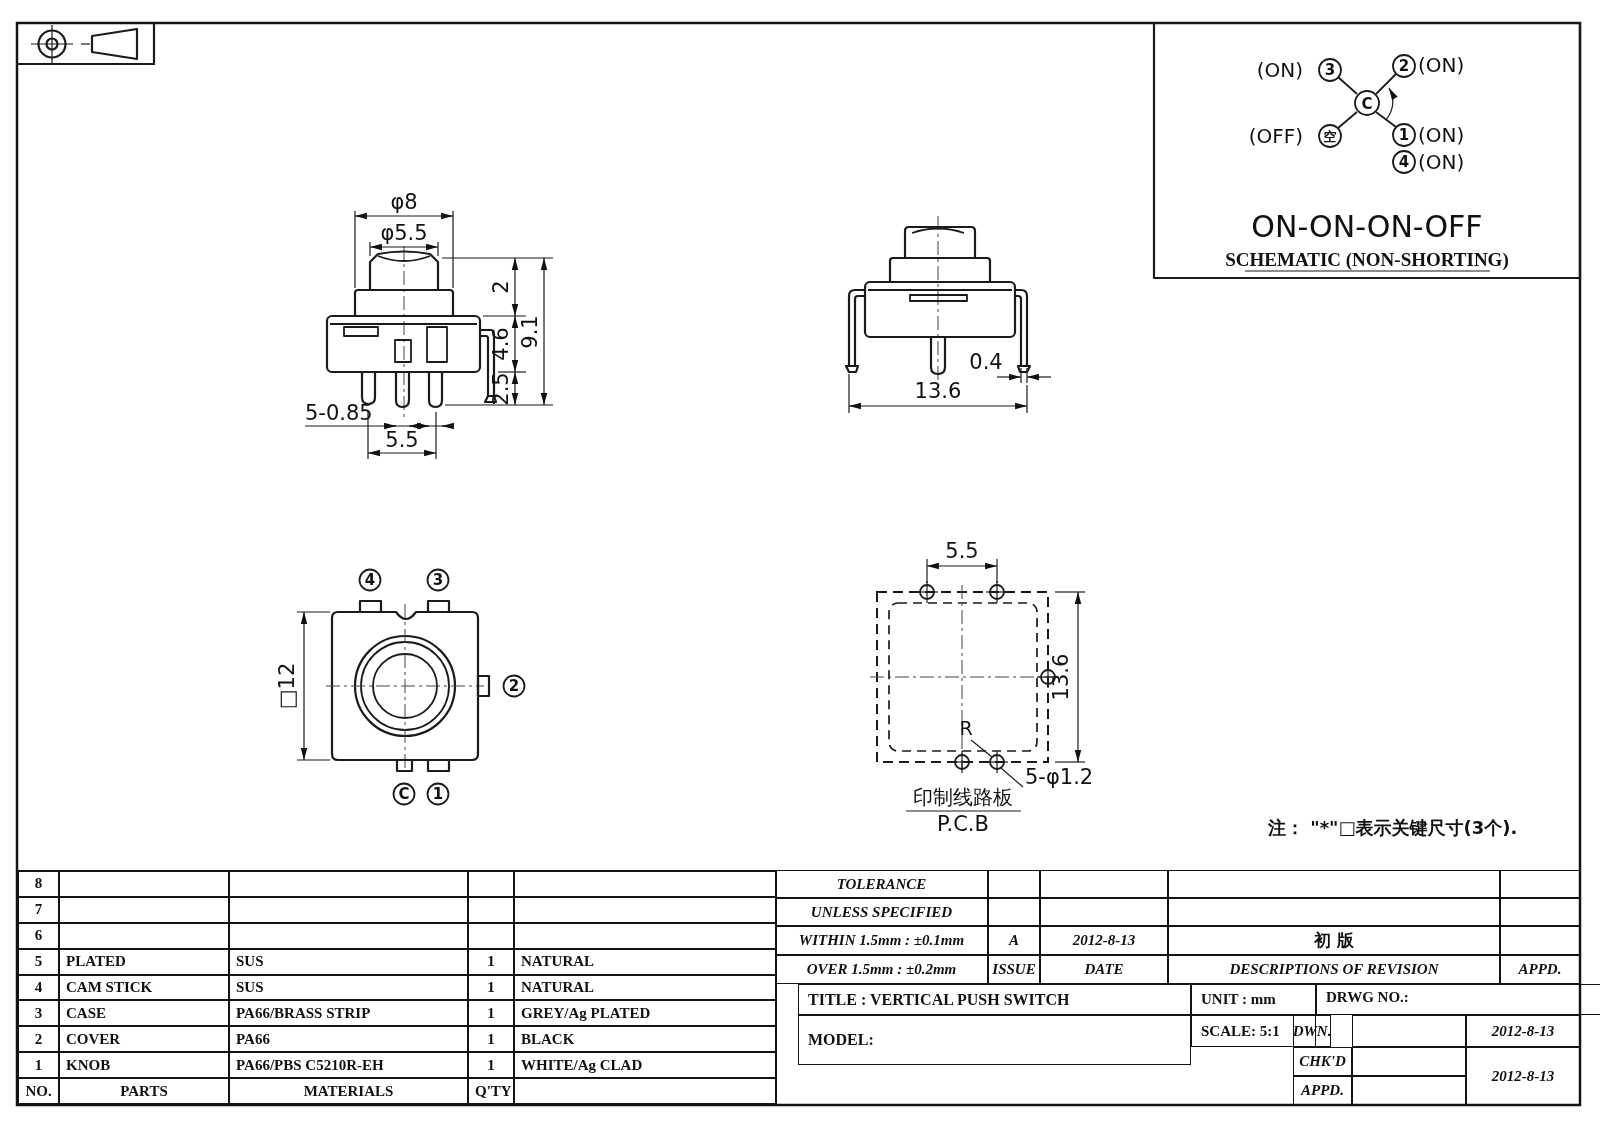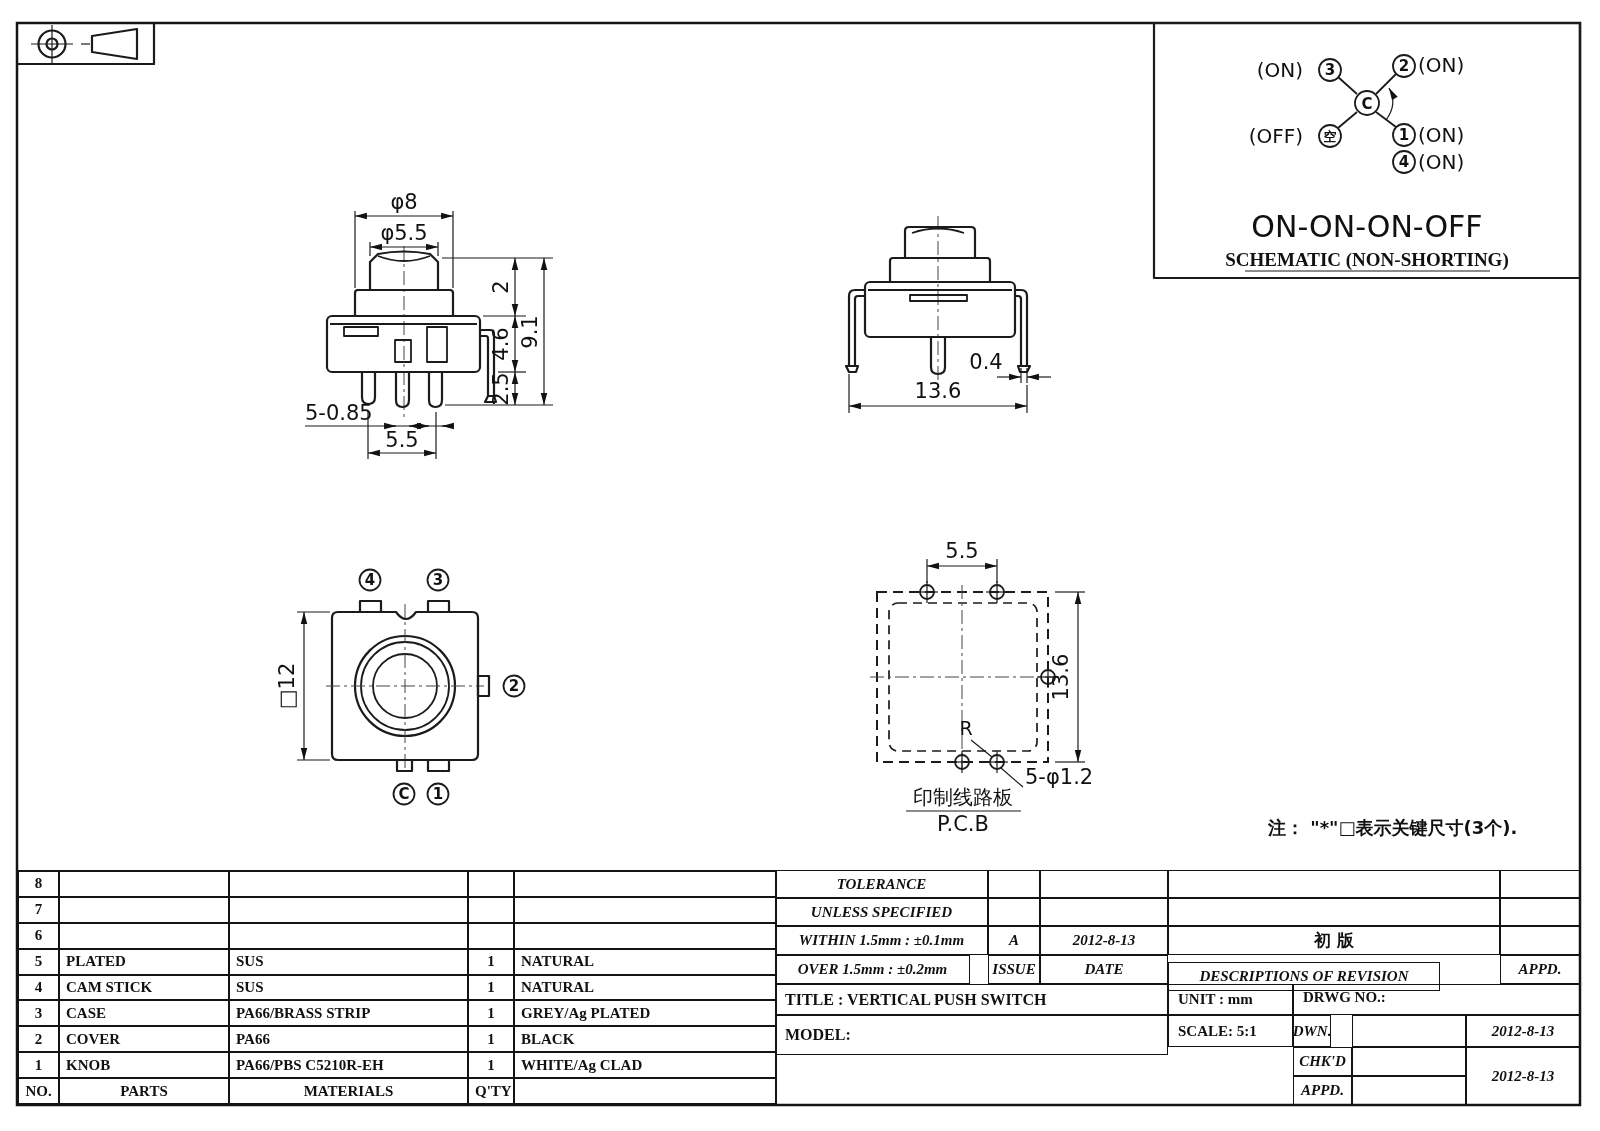--- a/index.html
+++ b/index.html
@@ -26,21 +26,21 @@
     border-collapse:collapse;table-layout:fixed;}
   table.parts td{border:2px solid #141414;font-family:"Liberation Serif",serif;
     font-weight:bold;font-size:15px;color:#111;padding:0 6px;overflow:hidden;white-space:nowrap;}
   td.c{text-align:center;padding:0;}
   
   .tb{position:absolute;left:775px;top:870px;width:805px;height:235px;}
   .tb .cell{position:absolute;border:1px solid #141414;box-sizing:border-box;
     display:flex;align-items:center;font-family:"Liberation Serif",serif;
     font-weight:bold;font-size:15px;color:#111;white-space:nowrap;overflow:hidden;}
   .tb .ctr{justify-content:center;font-style:italic;}
-  .tb .lft{padding-left:9px;}
+  .tb .lft{padding-left:9px;margin-left:23px;}
   .tb .top{align-items:flex-start;padding-top:4px;}
   .tb .company{font-size:34px;letter-spacing:2px;font-family:"DejaVu Sans",sans-serif;justify-content:center;}
   .tb .rev{font-size:17px;font-family:"DejaVu Sans",sans-serif;justify-content:center;}
 </style>
 </head>
 <body>
 
 <div class="sheet">
 
 <svg width="1600" height="1131" viewBox="0 0 1600 1131">
@@ -331,47 +331,47 @@
           <td class="c">Q'TY</td>
           <td></td>
         </tr>
 </tbody>
     </table>
 
 <div class="tb">
   <div class="cell ctr" style="left:0;top:0;width:213px;height:28px">TOLERANCE</div>
   <div class="cell ctr" style="left:0;top:28px;width:213px;height:28px">UNLESS  SPECIFIED</div>
   <div class="cell ctr" style="left:0;top:56px;width:213px;height:29px">WITHIN 1.5mm : ±0.1mm</div>
-  <div class="cell ctr" style="left:0;top:85px;width:195px;height:29px">OVER 1.5mm : ±0.2mm</div>
+  <div class="cell ctr" style="left:0;top:85px;width:213px;height:29px">OVER 1.5mm : ±0.2mm</div>
 
   <div class="cell" style="left:213px;top:0;width:52px;height:28px"></div>
   <div class="cell" style="left:213px;top:28px;width:52px;height:28px"></div>
   <div class="cell ctr" style="left:213px;top:56px;width:52px;height:29px">A</div>
   <div class="cell ctr" style="left:213px;top:85px;width:52px;height:29px">ISSUE</div>
 
   <div class="cell" style="left:265px;top:0;width:128px;height:28px"></div>
   <div class="cell" style="left:265px;top:28px;width:128px;height:28px"></div>
   <div class="cell ctr" style="left:265px;top:56px;width:128px;height:29px">2012-8-13</div>
   <div class="cell ctr" style="left:265px;top:85px;width:128px;height:29px">DATE</div>
 
   <div class="cell" style="left:393px;top:0;width:332px;height:28px"></div>
   <div class="cell" style="left:393px;top:28px;width:332px;height:28px"></div>
   <div class="cell rev" style="left:393px;top:56px;width:332px;height:29px">初  版</div>
-  <div class="cell ctr" style="left:393px;top:92px;width:272px;height:29px">DESCRIPTIONS OF REVISION</div>
+  <div class="cell ctr" style="left:393px;top:85px;width:332px;height:29px">DESCRIPTIONS OF REVISION</div>
 
   <div class="cell" style="left:725px;top:0;width:80px;height:28px"></div>
   <div class="cell" style="left:725px;top:28px;width:80px;height:28px"></div>
   <div class="cell" style="left:725px;top:56px;width:80px;height:29px"></div>
   <div class="cell ctr" style="left:725px;top:85px;width:80px;height:29px">APPD.</div>
 
   <div class="cell lft" style="left:0;top:114px;width:393px;height:31px;font-size:16px">TITLE :  VERTICAL PUSH SWITCH</div>
   <div class="cell lft" style="left:393px;top:114px;width:125px;height:31px">UNIT :  mm</div>
   <div class="cell lft top" style="left:518px;top:114px;width:287px;height:31px">DRWG NO.:</div>
 
-  <div class="cell lft" style="left:0;top:145px;width:393px;height:40px;font-size:16px">MODEL:</div>
+  <div class="cell lft" style="left:0;top:145px;width:393px;height:50px;font-size:16px">MODEL:</div>
   <div class="cell lft" style="left:393px;top:145px;width:125px;height:32px">SCALE:  5:1</div>
   <div class="cell ctr" style="left:518px;top:145px;width:38px;height:32px">DWN.</div>
   <div class="cell" style="left:577px;top:145px;width:114px;height:32px"></div>
   <div class="cell ctr" style="left:691px;top:145px;width:114px;height:32px">2012-8-13</div>
 
   <div class="cell ctr" style="left:518px;top:177px;width:59px;height:29px">CHK'D</div>
   <div class="cell ctr" style="left:518px;top:206px;width:59px;height:29px">APPD.</div>
   <div class="cell" style="left:577px;top:177px;width:114px;height:29px"></div>
   <div class="cell" style="left:577px;top:206px;width:114px;height:29px"></div>
   <div class="cell ctr" style="left:691px;top:177px;width:114px;height:58px">2012-8-13</div>

